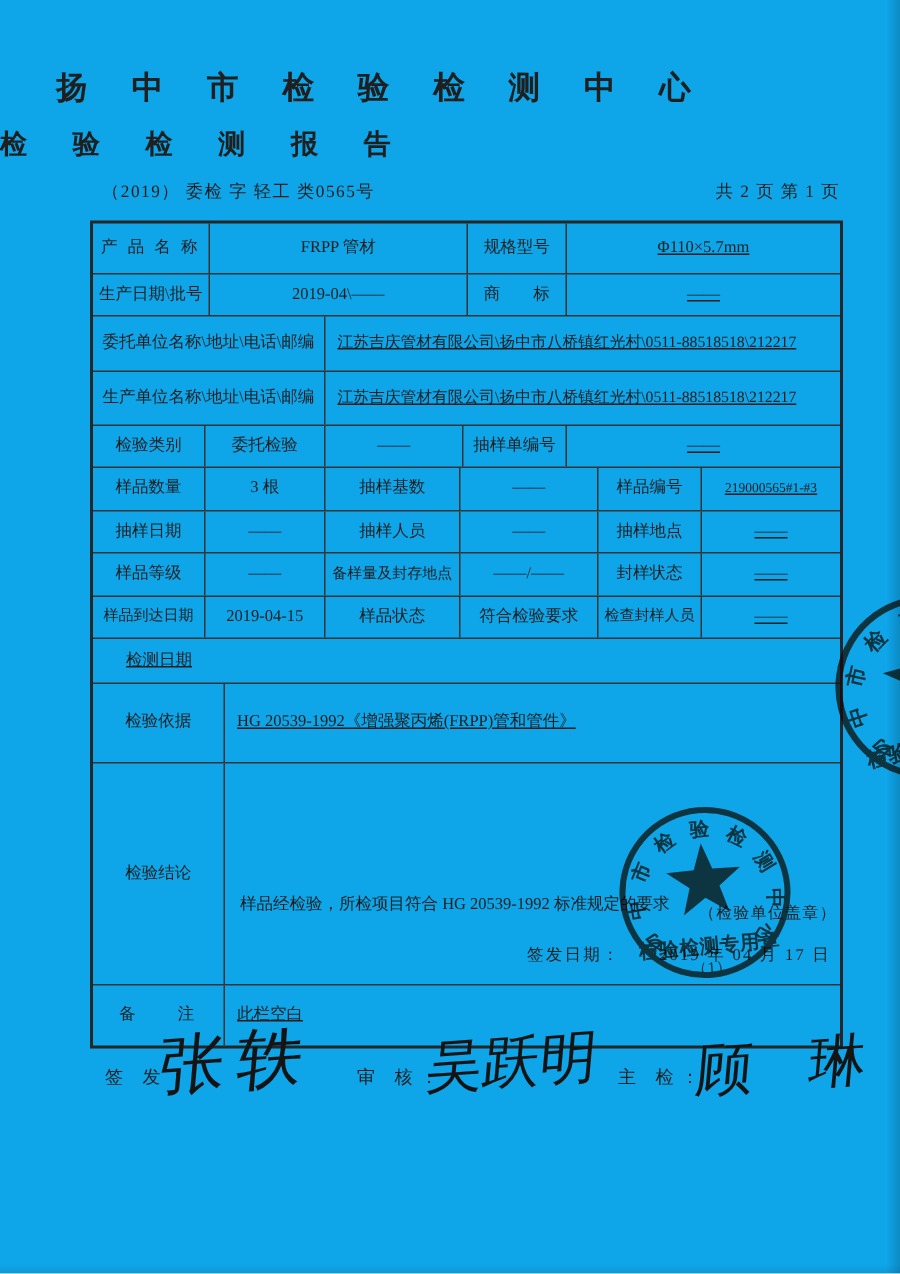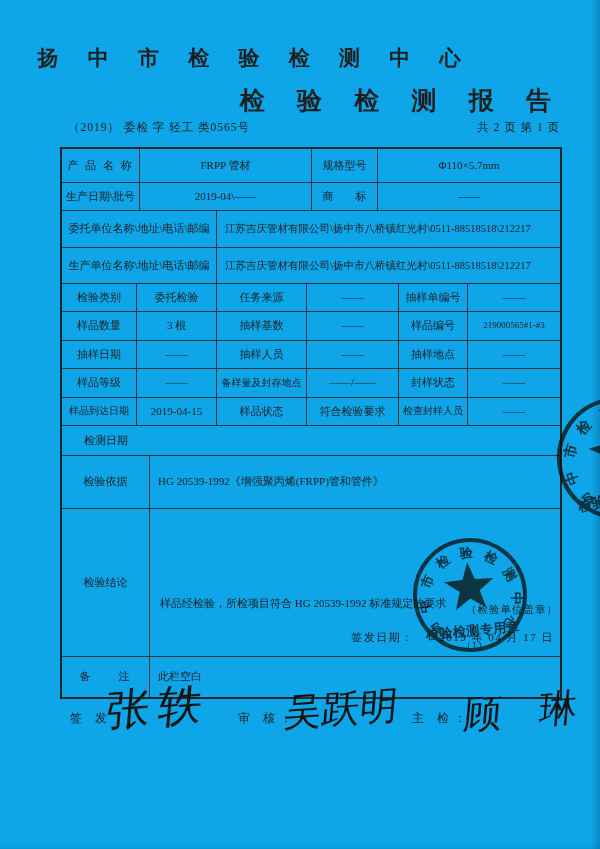--- a/index.html
+++ b/index.html
@@ -12,34 +12,34 @@
   }
   
   .edge-r{position:absolute;right:0;top:0;bottom:0;width:9px;
     background:linear-gradient(to right,rgba(0,0,0,0),rgba(0,0,0,0.16));z-index:30;}
   .edge-b{position:absolute;left:0;right:0;bottom:0;height:6px;
     background:linear-gradient(to bottom,rgba(0,0,0,0),rgba(0,0,0,0.08));z-index:30;}
 
   
   .org-name{position:absolute;top:44px;left:0;right:90px;text-align:center;
     font-size:21px;font-weight:bold;letter-spacing:12px;white-space:nowrap;}
-  .report-title{position:absolute;top:84px;left:0;right:36px;text-align:right;
-    font-size:25px;font-weight:bold;letter-spacing:13px;white-space:nowrap;}
+  .report-title{position:absolute;top:84px;left:0;right:48px;text-align:left;
+    font-size:18px;font-weight:bold;letter-spacing:13px;white-space:nowrap;}
   .meta-row{position:absolute;top:120px;left:68px;right:40px;display:flex;
     justify-content:space-between;font-size:11.5px;letter-spacing:1px;text-align:center;}
 
   
   .report-table{position:absolute;left:60px;top:147px;width:498px;
     border:2.5px solid #262626;background:transparent;z-index:2;}
   .row{display:flex;border-bottom:1px solid #343434;}
   .row:last-child{border-bottom:none;}
   .cell{border-right:1px solid #343434;display:flex;align-items:center;
     justify-content:center;text-align:center;font-size:11px;line-height:1.25;
     padding:0 2px;box-sizing:border-box;overflow:hidden;}
-  .cell:last-child{border-right:none;}
+  .cell:last-child{border-right:none;text-decoration:underline;}
   .cell.left{justify-content:flex-start;text-align:left;padding-left:8px;}
   .ls2{letter-spacing:2px;}
   .small{font-size:9px;letter-spacing:0;}
   .cd-val{font-size:10.5px;}
   
   .w1{width:75px}.w2{width:80px}.w3{width:90px}.w4{width:92px}.w5{width:69px}.w6{flex:1}
   
   .wa1{width:78px}.wa2{width:172px}.wa3{width:66px}.wa4{flex:1}
   
   .wc1{width:155px}.wc2{flex:1}
@@ -103,21 +103,20 @@
     </div>
 
     <div class="row" style="height:35px">
       <div class="cell wc1">生产单位名称\地址\电话\邮编</div>
       <div class="cell wc2 left cd-val">江苏吉庆管材有限公司\扬中市八桥镇红光村\0511-88518518\212217</div>
     </div>
 
     <div class="row" style="height:27px">
       <div class="cell w1">检验类别</div>
       <div class="cell w2">委托检验</div>
-      <div class="cell w3">任务来源</div>
       <div class="cell w4">——</div>
       <div class="cell w5">抽样单编号</div>
       <div class="cell w6">——</div>
     </div>
 
     <div class="row" style="height:28px">
       <div class="cell w1">样品数量</div>
       <div class="cell w2">3 根</div>
       <div class="cell w3">抽样基数</div>
       <div class="cell w4">——</div>

